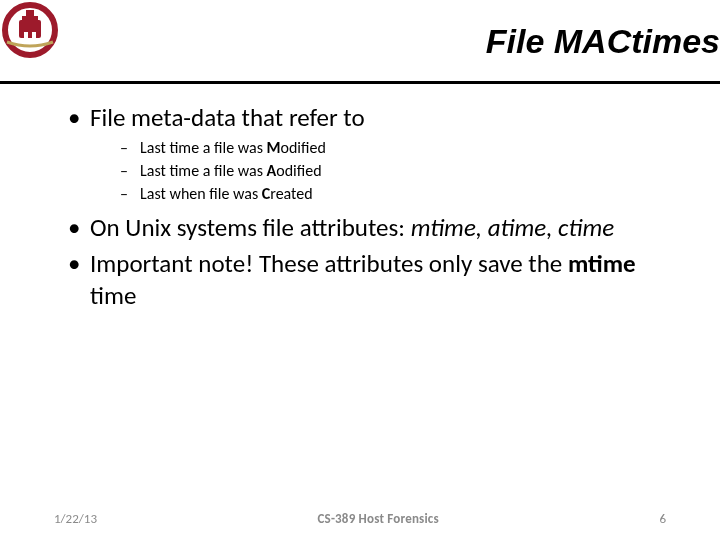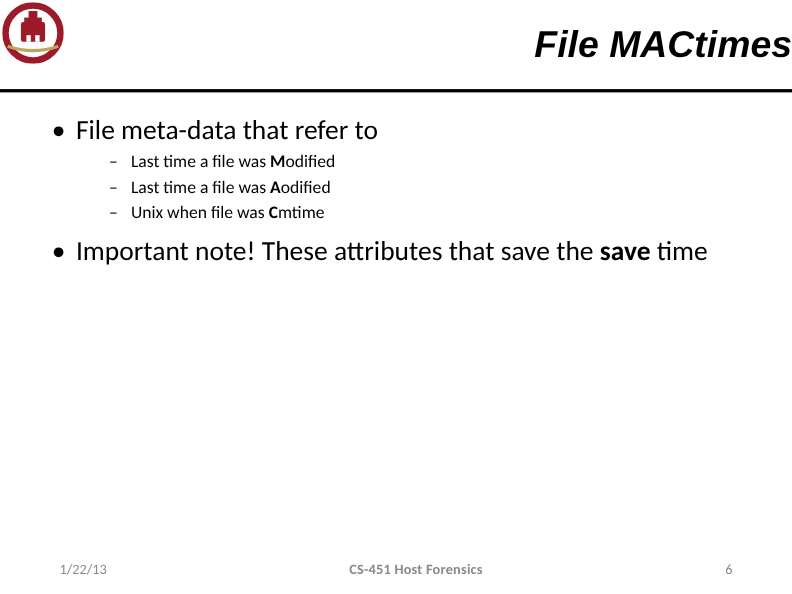--- a/index.html
+++ b/index.html
@@ -33,21 +33,21 @@
     font-style: italic;
   }
   .title-rule {
     border: none;
     height: 3px;
     background: #000000;
     width: 100%;
     margin: 0;
   }
   .content {
-    padding: 18px 48px 0 27px;
+    padding: 18px 48px 0 48px;
   }
   ul.level1 {
     list-style: none;
     padding-left: 20px;
   }
   ul.level1 > li {
     font-size: 25px;
     line-height: 1.28;
     margin-bottom: 4px;
     position: relative;
@@ -122,32 +122,35 @@
       <li>
         <span>File meta-data that refer to</span>
         <ul class="level2">
           <li>
             <span>Last time a file was </span><span class="bold">M</span><span>odified</span>
           </li>
           <li>
             <span>Last time a file was </span><span class="bold">A</span><span>odified</span>
           </li>
           <li>
-            <span>Unix when file was </span><span class="bold">C</span><span>mtime</span>
+            <span>Last when file was </span><span class="bold">C</span><span>reated</span>
           </li>
         </ul>
       </li>
 
+      <li>
+        <span>On Unix systems file attributes: </span><span class="italic">mtime, atime, ctime</span>
+      </li>
 
       <li>
-        <span>Important note! These attributes that save the </span><span class="bold">save</span><span> time</span>
+        <span>Important note! These attributes only save the </span><span class="bold">mtime</span><span> time</span>
       </li>
 
     </ul>
   </div>
 
   <div class="footer">
     <span>1/22/13</span>
-    <span class="center">CS-451 Host Forensics</span>
+    <span class="center">CS-389 Host Forensics</span>
     <span>6</span>
   </div>
 
 </div>
 
 </body></html>

